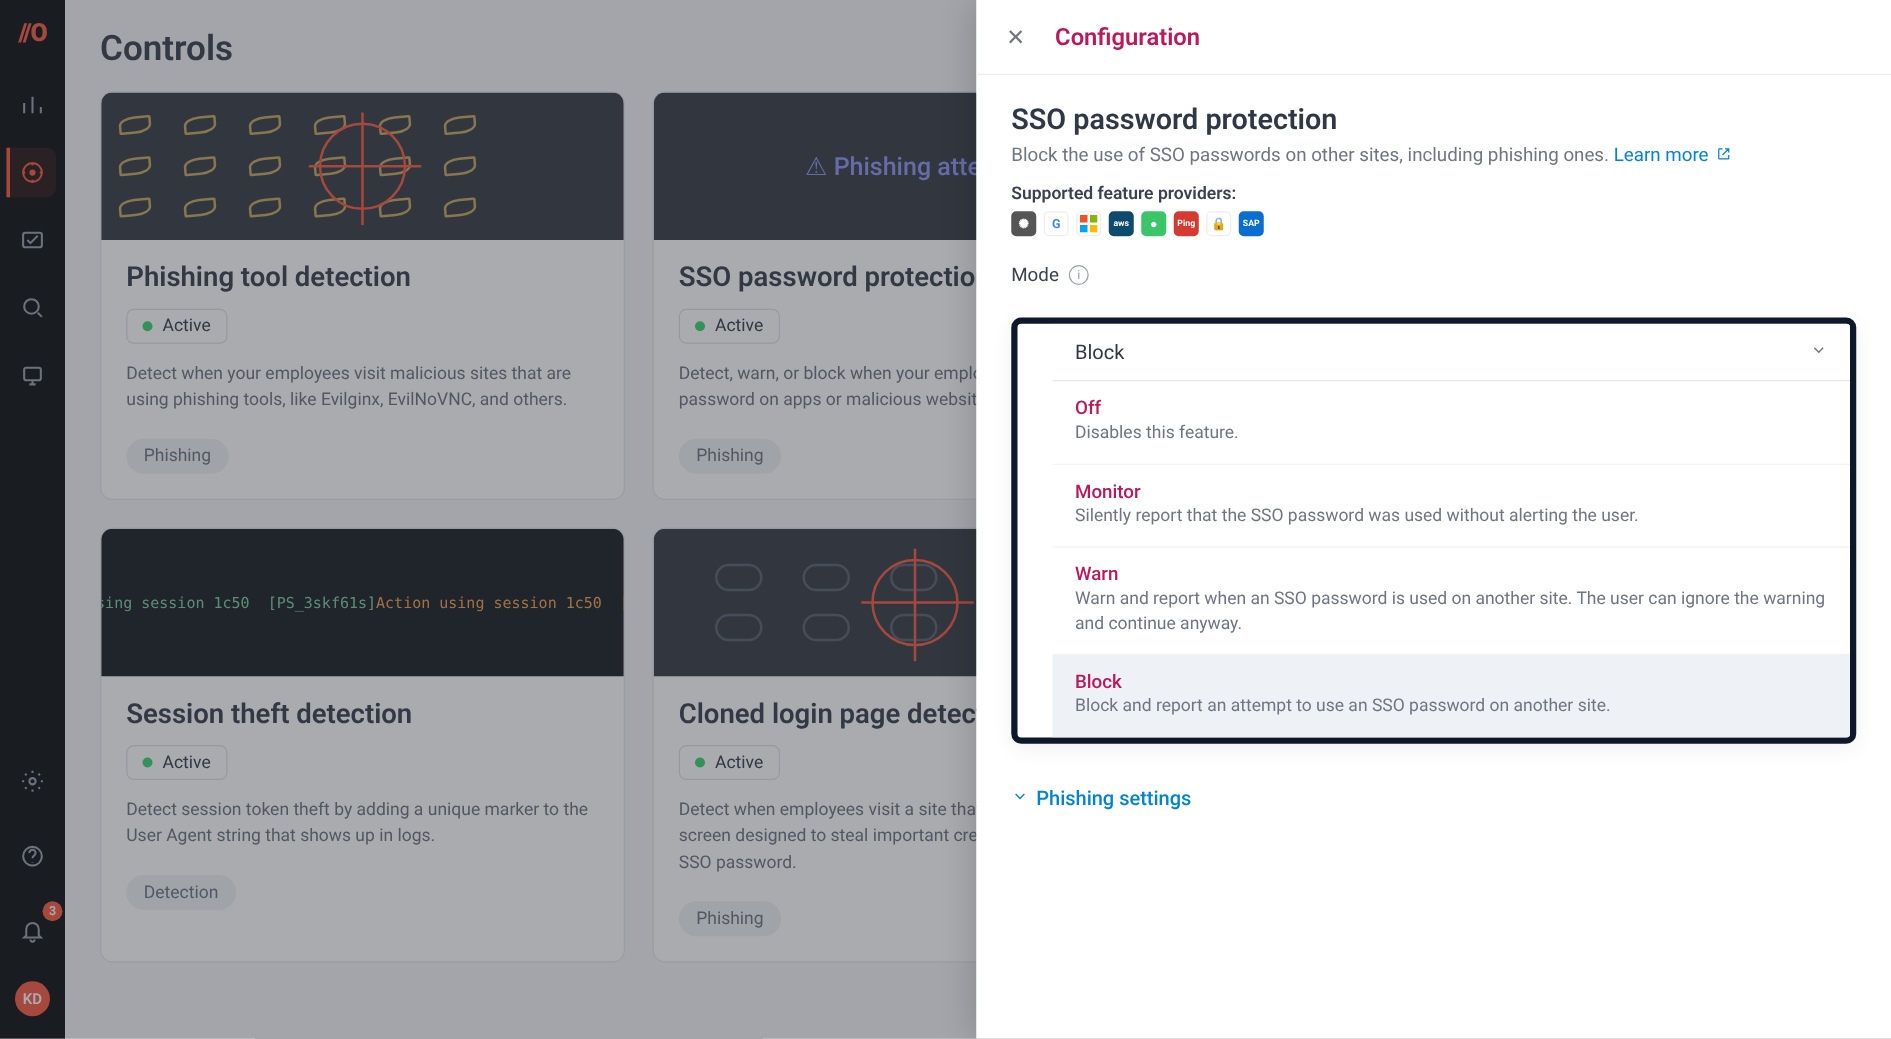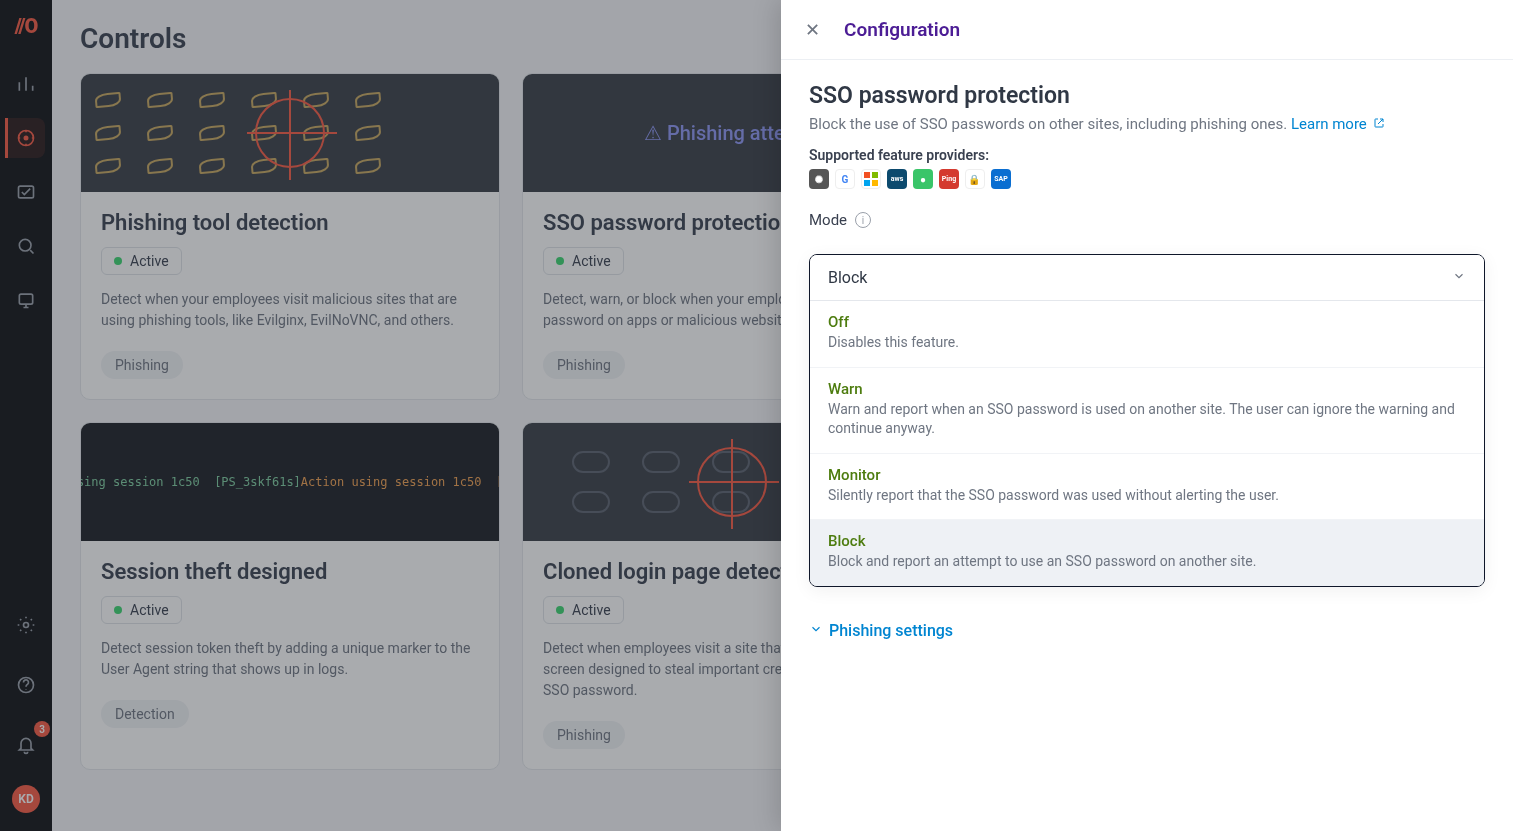--- a/index.html
+++ b/index.html
@@ -197,21 +197,21 @@
   border-bottom: 1px solid #eceff3;
 }
 .panel-header .close {
   font-size: 18px;
   color: #6f7682;
   cursor: pointer;
 }
 .panel-header .title {
   font-size: 19px;
   font-weight: 600;
-  color: #4c1d95;
+  color: #be185d;
 }
 .panel-body {
   padding: 22px 28px;
 }
 .pb-title {
   font-size: 23px;
   font-weight: 600;
   margin-bottom: 6px;
   color: #303845;
 }
@@ -246,45 +246,46 @@
   color: #3a4150;
   display:flex;align-items:center;gap:8px;
   margin-bottom:25px;
 }
 .info-icon {
   width:16px;height:16px;border:1.5px solid #9aa0aa;border-radius:50%;
   display:inline-flex;align-items:center;justify-content:center;
   font-size:10px;color:#9aa0aa;
 }
 .select {
-  border:1px solid #0f172a;
+  border:5px solid #0f172a;
   border-radius:8px;
   overflow:hidden;
   box-shadow: 0 4px 18px rgba(0,0,0,0.06);
+  padding-left: 28px;
 }
 .select-current {
   padding: 13px 18px;
   font-size: 16px;
   color:#303845;
   display:flex;
   justify-content:space-between;
   align-items:center;
   background:#fff;
   border-bottom:1px solid #e4e7ec;
   cursor:pointer;
 }
 .select-options {}
 .option {
   padding: 12px 18px 14px;
   cursor:pointer;
   border-bottom:1px solid #f1f3f6;
 }
 .option:last-child { border-bottom:none; }
 .option.selected { background:#eef1f5; }
-.opt-name { font-size:15px;font-weight:500;color:#4d7c0f;margin-bottom:2px;}
+.opt-name { font-size:15px;font-weight:500;color:#be185d;margin-bottom:2px;}
 .opt-desc { font-size:14px;color:#6f7682;line-height:1.4;}
 .adv {
   display:flex;align-items:center;gap:6px;
   color:#0085d1;
   font-size:16px;
   font-weight:500;
   margin-top:34px;
   cursor:pointer;
 }
 .ext-icon { display:inline-block;margin-left:2px;}
@@ -415,21 +416,21 @@
       </div>
 
       <div class="card">
         <div class="card-illus illus3">
 
           <div class="ln">Action using session 1c50  [PS_3skf61s]</div>
           <div class="ln miss">Action using session 1c50  [missing]</div>
 
         </div>
         <div class="card-body">
-          <div class="card-title">Session theft designed</div>
+          <div class="card-title">Session theft detection</div>
           <div class="badge-active">
             <span class="badge-dot"></span>
             <span>Active</span>
           </div>
           <div class="card-desc">Detect session token theft by adding a unique marker to the User Agent string that shows up in logs.</div>
           <span class="tag">Detection</span>
         </div>
       </div>
 
       <div class="card">
@@ -514,26 +515,26 @@
                 <path d="M6 9l6 6 6-6"></path>
               </svg>
           </span>
         </div>
         <div class="select-options">
           <div class="option">
             <div class="opt-name">Off</div>
             <div class="opt-desc">Disables this feature.</div>
           </div>
           <div class="option">
+            <div class="opt-name">Monitor</div>
+            <div class="opt-desc">Silently report that the SSO password was used without alerting the user.</div>
+          </div>
+          <div class="option">
             <div class="opt-name">Warn</div>
             <div class="opt-desc">Warn and report when an SSO password is used on another site. The user can ignore the warning and continue anyway.</div>
-          </div>
-          <div class="option">
-            <div class="opt-name">Monitor</div>
-            <div class="opt-desc">Silently report that the SSO password was used without alerting the user.</div>
           </div>
           <div class="option selected">
             <div class="opt-name">Block</div>
             <div class="opt-desc">Block and report an attempt to use an SSO password on another site.</div>
           </div>
         </div>
       </div>
 
       <div class="adv">
         <span>

